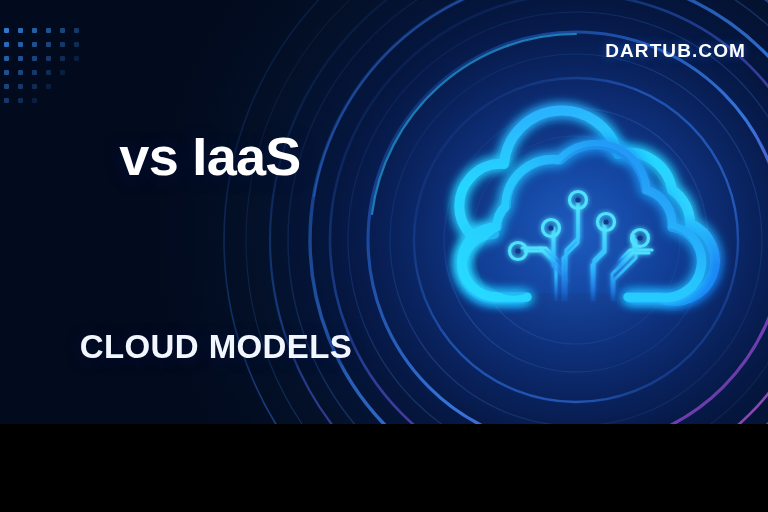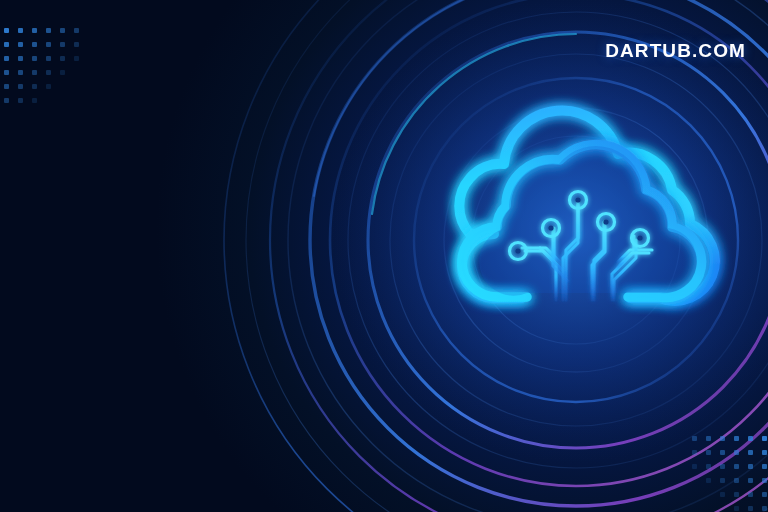--- a/index.html
+++ b/index.html
@@ -1,17 +1,17 @@
 <!DOCTYPE html>
 <html><head>
 <meta charset="utf-8">
 <style>
   html,body{margin:0;padding:0;background:#000;}
   #stage{
-    position:relative;width:768px;height:512px;overflow:hidden;
+    position:relative;width:768px;height:424px;overflow:hidden;
     background:
       radial-gradient(ellipse 420px 400px at 576px 230px, #123a8c 0%, #0a2568 32%, #05163f 58%, #031027 78%, #020a1e 100%),
       linear-gradient(115deg,#020a22 0%,#03102f 45%,#041634 70%,#020c22 100%);
     font-family:"Liberation Sans","DejaVu Sans",sans-serif;
   }
   .svg-layer{position:absolute;left:0;top:0;width:768px;height:512px;}
 
   
   .dots{position:absolute;}
   .dot{position:absolute;width:5px;height:5px;border-radius:1px;background:#2f7fd6;}
@@ -288,19 +288,21 @@
       <g>
         <circle cx="518" cy="251" r="8.5" fill="none" stroke="#4fe2ff" stroke-width="3.2"></circle>
         <circle cx="518" cy="251" r="2.6" fill="#0d3a86"></circle>
       </g>
     </g>
   </svg>
 
   <div id="logo">DARTUB.COM</div>
 
   <div id="headline">
+    <span class="l2">vs IaaS</span>
   </div>
 
   <div id="subhead">
     <br>
+    <span>CLOUD MODELS</span>
   </div>
 
 </div>
 
 </body></html>

